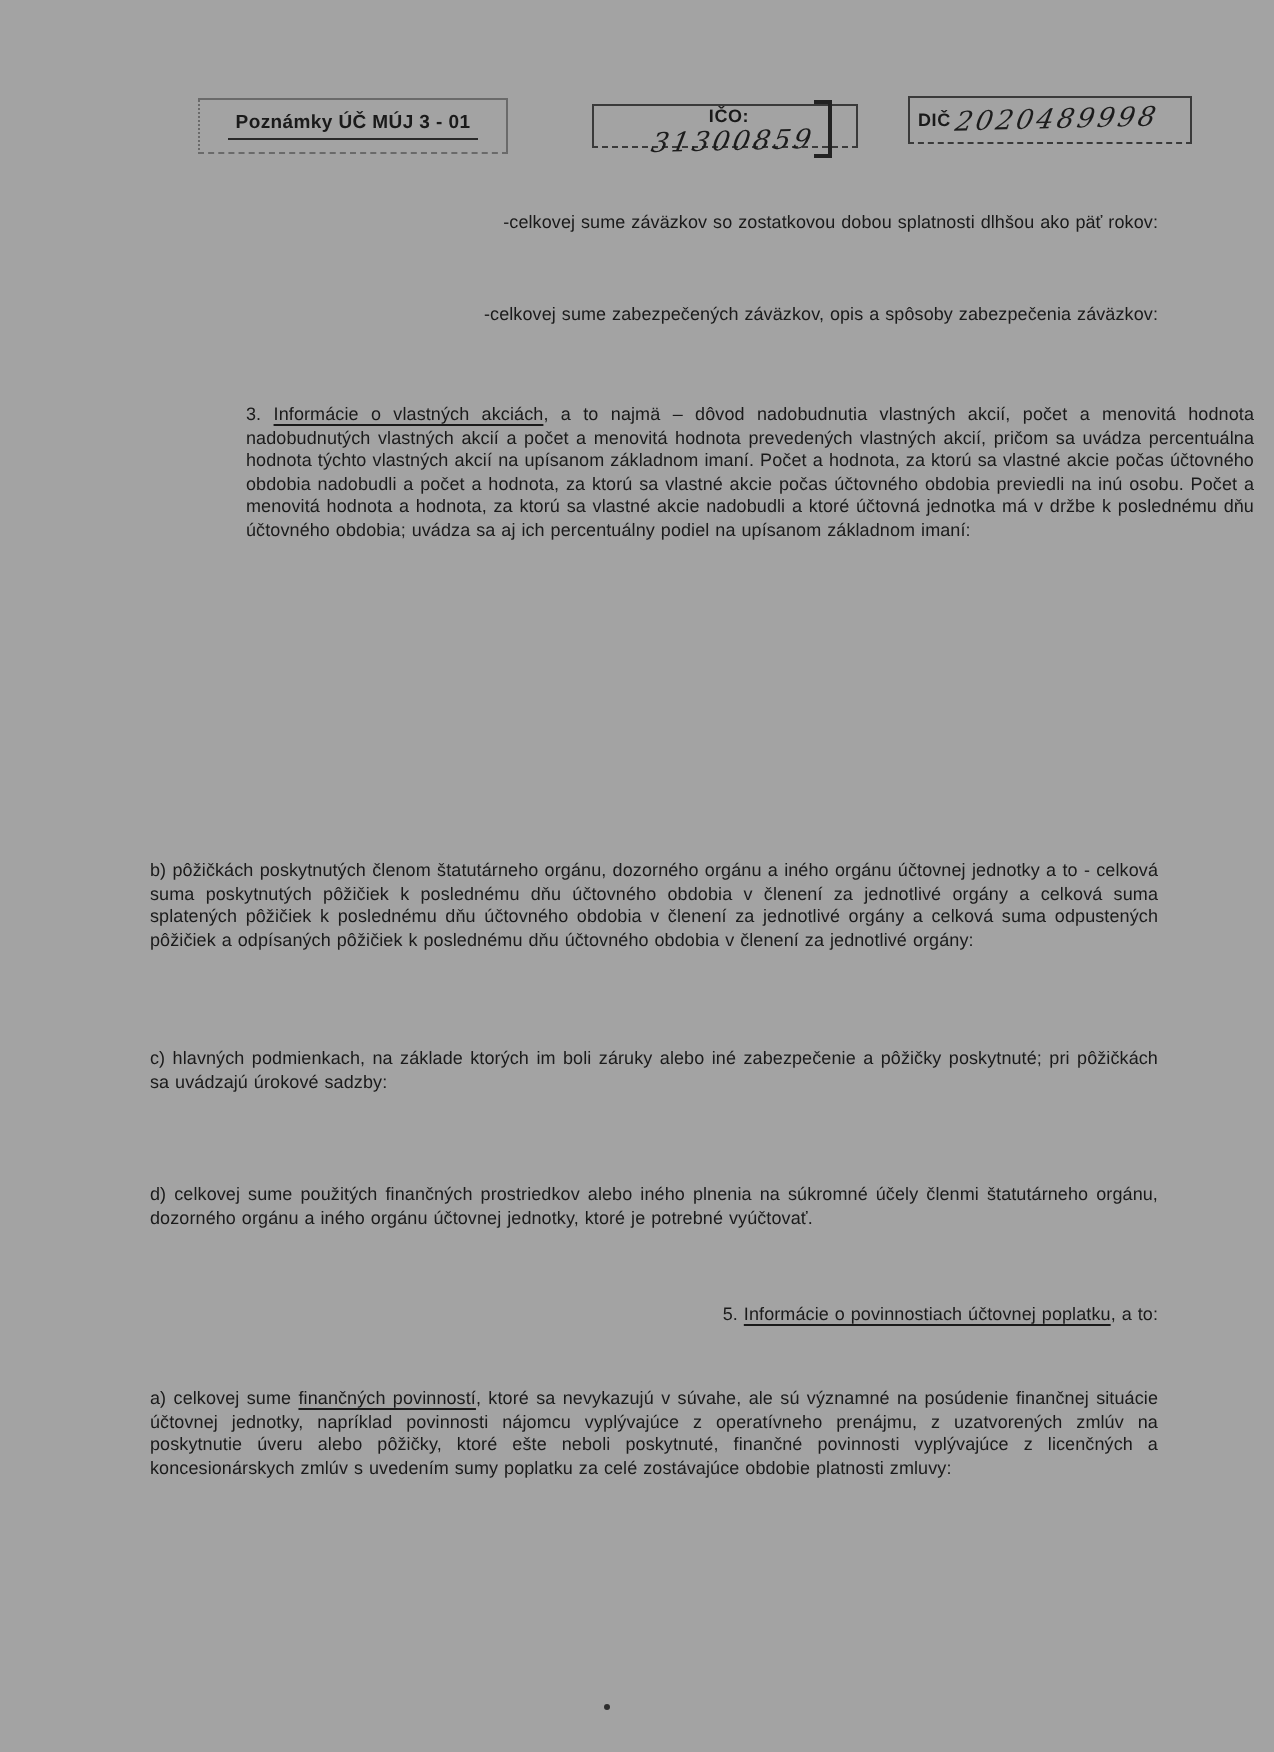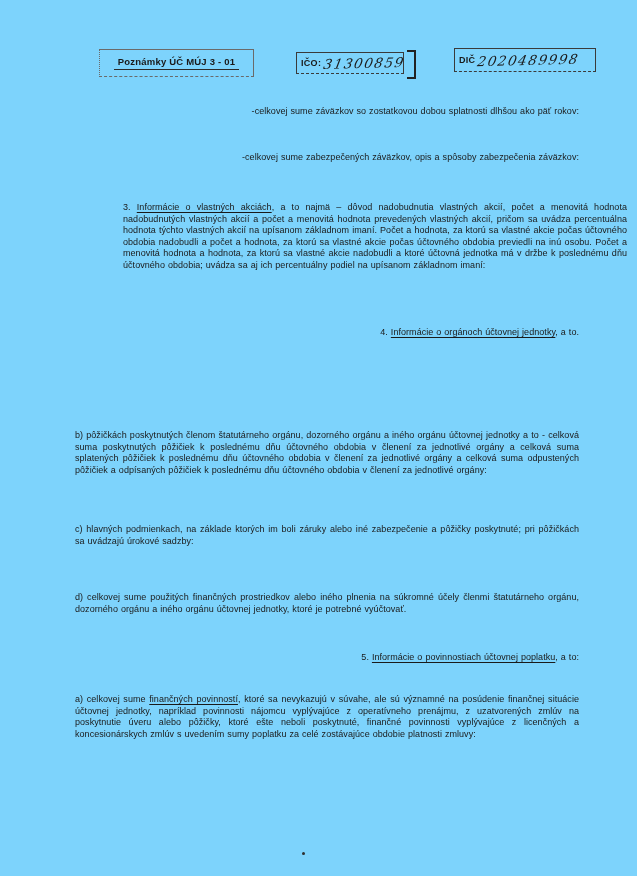--- a/index.html
+++ b/index.html
@@ -1,39 +1,39 @@
 <!DOCTYPE html>
 <html><head>
 <meta charset="utf-8">
 <style>
   html,body{margin:0;padding:0;background:#ffffff;}
   .page{
     position:relative;
     width:637px;height:876px;
-    background:#7dd3fc;
+    background:#a3a3a3;
     font-family:"Liberation Sans",sans-serif;
     color:#1a1a1a;
     overflow:hidden;
   }
   
   .title-box{
     position:absolute;left:99px;top:49px;width:153px;height:26px;
     border:1px solid #6a6a6a;
     border-left-style:dotted;border-bottom-style:dashed;
     display:flex;align-items:center;justify-content:center;
   }
   .title-box .title-text{
     font-size:9.5px;font-weight:700;letter-spacing:.2px;
     border-bottom:1.6px solid #2a2a2a;padding:0 4px 2px 4px;
     white-space:nowrap;
   }
   .ico-box{
-    position:absolute;left:296px;top:52px;width:108px;height:22px;
+    position:absolute;left:296px;top:52px;width:133px;height:22px;
     border:1px solid #3a3a3a;border-bottom-style:dashed;
-    display:flex;align-items:center;padding-left:4px;box-sizing:border-box;
+    display:flex;align-items:center;padding-left:4px;box-sizing:border-box;flex-direction:column;
   }
   .ico-bracket{
     position:absolute;left:407px;top:50px;width:7px;height:25px;
     border-top:2px solid #222;border-right:2px solid #222;border-bottom:2px solid #222;
   }
   .dic-box{
     position:absolute;left:454px;top:48px;width:142px;height:24px;
     border:1px solid #3a3a3a;border-bottom-style:dashed;
     display:flex;align-items:center;padding-left:4px;box-sizing:border-box;
   }
@@ -76,23 +76,20 @@
   </div>
 
   <div class="para left" style="top:106px;">-celkovej sume záväzkov so zostatkovou dobou splatnosti dlhšou ako päť rokov:</div>
 
   <div class="para left" style="top:152px;">-celkovej sume zabezpečených záväzkov, opis a spôsoby zabezpečenia záväzkov:</div>
 
   <div class="para" style="top:202px;margin-left:48px;">
     <span>3. </span><span class="u">Informácie o vlastných akciách</span><span>, a to najmä – dôvod nadobudnutia vlastných akcií, počet a menovitá hodnota nadobudnutých vlastných akcií a počet a menovitá hodnota prevedených vlastných akcií, pričom sa uvádza percentuálna hodnota týchto vlastných akcií na upísanom základnom imaní. Počet a hodnota, za ktorú sa vlastné akcie počas účtovného obdobia nadobudli a počet a hodnota, za ktorú sa vlastné akcie počas účtovného obdobia previedli na inú osobu. Počet a menovitá hodnota a hodnota, za ktorú sa vlastné akcie nadobudli a ktoré účtovná jednotka má v držbe k poslednému dňu účtovného obdobia; uvádza sa aj ich percentuálny podiel na upísanom základnom imaní:</span>
   </div>
 
-  <div class="para left" style="top:327px;">
-    <span>4. </span><span class="u">Informácie o orgánoch účtovnej jednotky</span><span>, a to.</span>
-  </div>
 
 
   <div class="para" style="top:430px;">b) pôžičkách poskytnutých členom štatutárneho orgánu, dozorného orgánu a iného orgánu účtovnej jednotky a to - celková suma poskytnutých pôžičiek k poslednému dňu účtovného obdobia v členení za jednotlivé orgány a celková suma splatených pôžičiek k poslednému dňu účtovného obdobia v členení za jednotlivé orgány a celková suma odpustených pôžičiek a odpísaných pôžičiek k poslednému dňu účtovného obdobia v členení za jednotlivé orgány:</div>
 
   <div class="para" style="top:524px;">c) hlavných podmienkach, na základe ktorých im boli záruky alebo iné zabezpečenie a pôžičky poskytnuté; pri pôžičkách sa uvádzajú úrokové sadzby:</div>
 
   <div class="para" style="top:592px;">d) celkovej sume použitých finančných prostriedkov alebo iného plnenia na súkromné účely členmi štatutárneho orgánu, dozorného orgánu a iného orgánu účtovnej jednotky, ktoré je potrebné vyúčtovať.</div>
 
   <div class="para left" style="top:652px;">
     <span>5. </span><span class="u">Informácie o povinnostiach účtovnej poplatku</span><span>, a to:</span>

